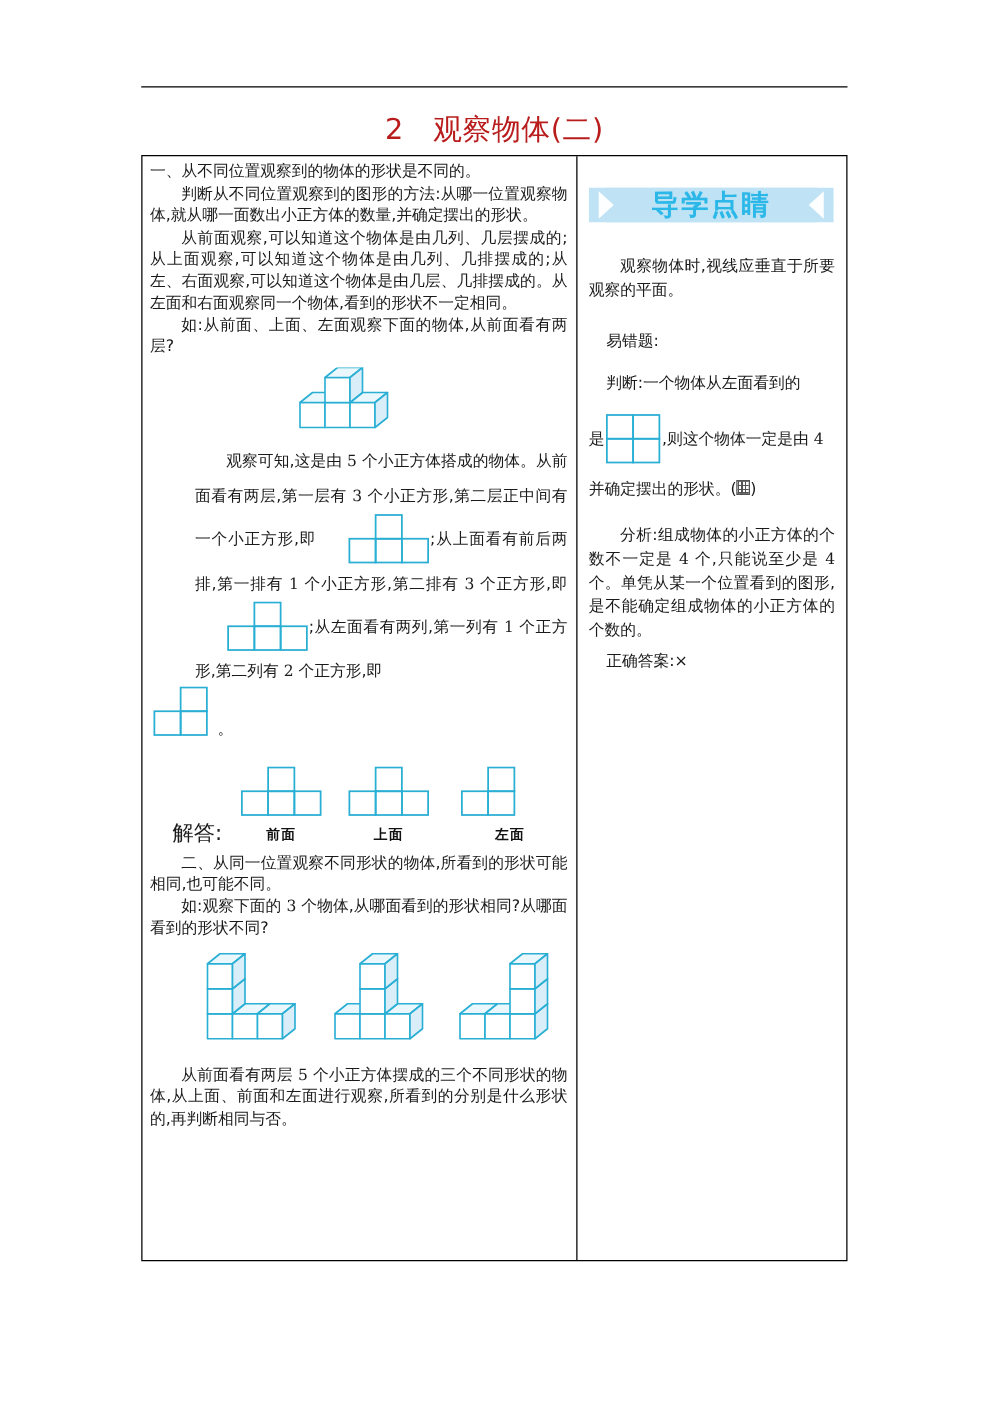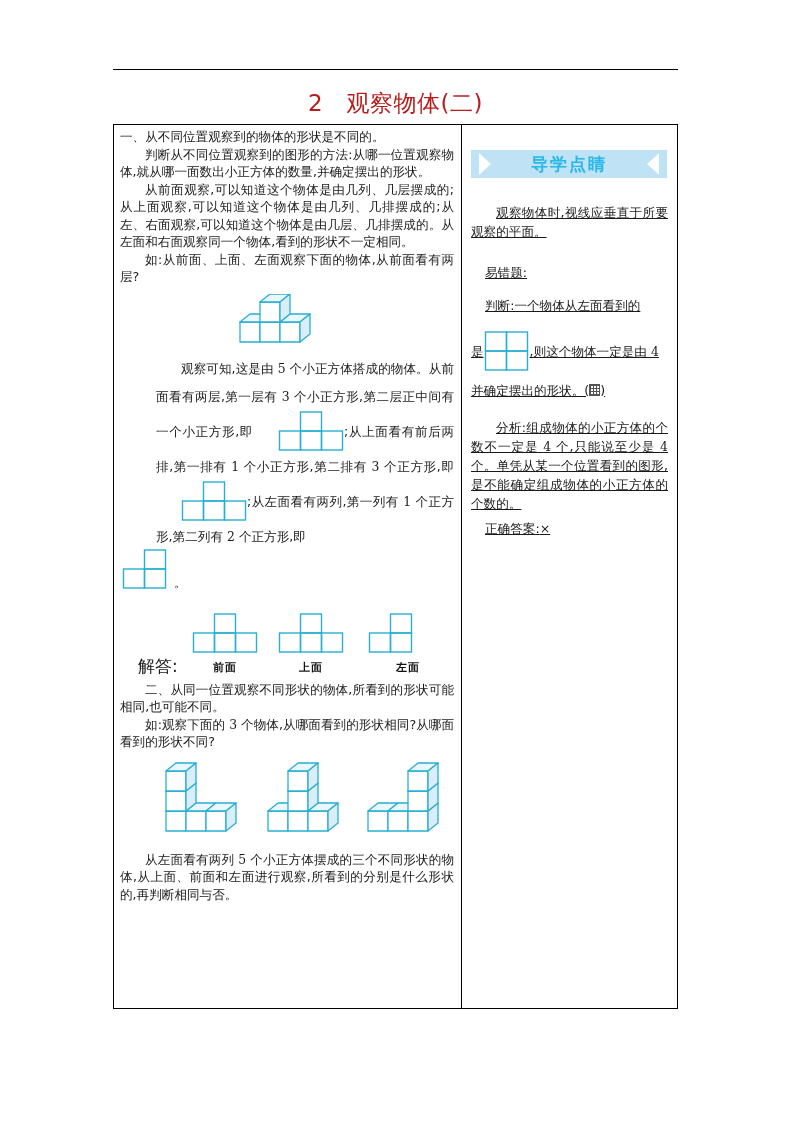--- a/index.html
+++ b/index.html
@@ -120,33 +120,32 @@
     left: 0; top: 0;
     width: 100%; height: 100%;
   }
   .banner-text {
     position: absolute;
     left: 0; top: 0;
     width: 100%; height: 100%;
     display: flex;
     align-items: center;
     justify-content: center;
-    font-size: 17px;
+    font-size: 22px;
     font-weight: bold;
     color: #2bb8e8;
     letter-spacing: 2px;
     text-shadow: 0 0 1px #9fd9f0;
   }
   .rp {
     font-size: 12.6px;
     line-height: 19px;
     margin: 0;
     color: #1a1a1a;
     text-align: justify;
-    text-decoration: underline;
   }
   .rp.indent { text-indent: 25px; }
   .tofu {
     display: inline-block;
     width: 11px;
     height: 12px;
     border: 1px solid #555;
     box-sizing: border-box;
     vertical-align: -1px;
     background:
@@ -326,21 +325,21 @@
               <polygon points="68,32 78,24 78,44 68,52" fill="#d9eef8"></polygon>
               <polygon points="48,12 68,12 68,32 48,32"></polygon>
                 <polygon points="48,12 58,4 78,4 68,12" fill="#eaf7fc"></polygon>
               <polygon points="68,12 78,4 78,24 68,32" fill="#d9eef8"></polygon>
             </g>
           </svg>
         </span>
       </div>
 
       <p class="p indent" style="margin-top:2px;">
-        <span>从左面看有两列 </span><span class="num">5</span><span> 个小正方体摆成的三个不同形状的物体,从上面、前面和左面进行观察,所看到的分别是什么形状的,再判断相同与否。</span>
+        <span>从前面看有两层 </span><span class="num">5</span><span> 个小正方体摆成的三个不同形状的物体,从上面、前面和左面进行观察,所看到的分别是什么形状的,再判断相同与否。</span>
       </p>
 
     </div>
 
     <div class="col-right">
 
       <div class="banner-wrap">
         <svg class="banner-bg" viewBox="0 0 196 28" preserveAspectRatio="none">
           <polygon points="0,14 14,0 196,0 196,28 14,28" fill="#bfe3f5"></polygon>
           <polygon points="196,14 182,0 0,0 0,28 182,28" fill="#bfe3f5"></polygon>

